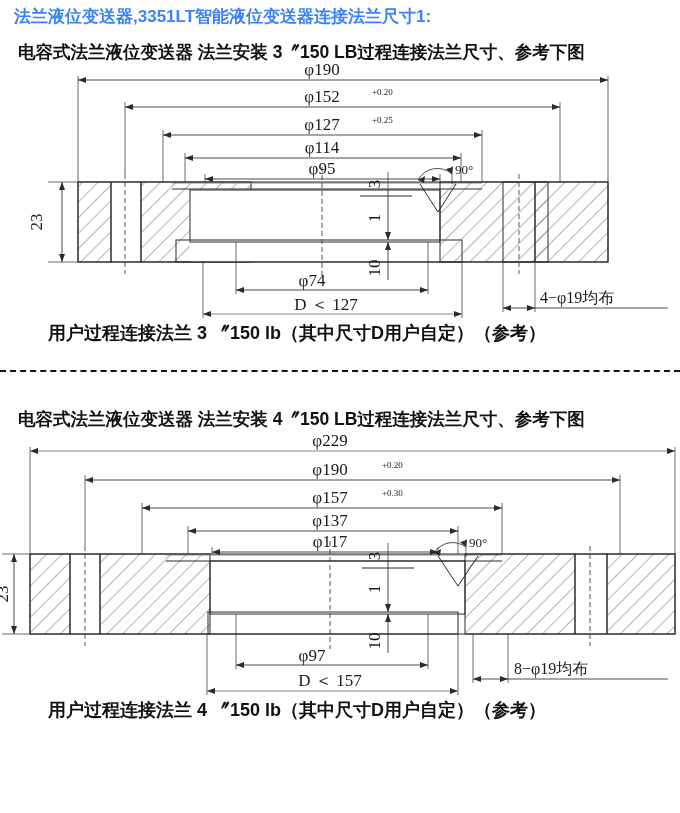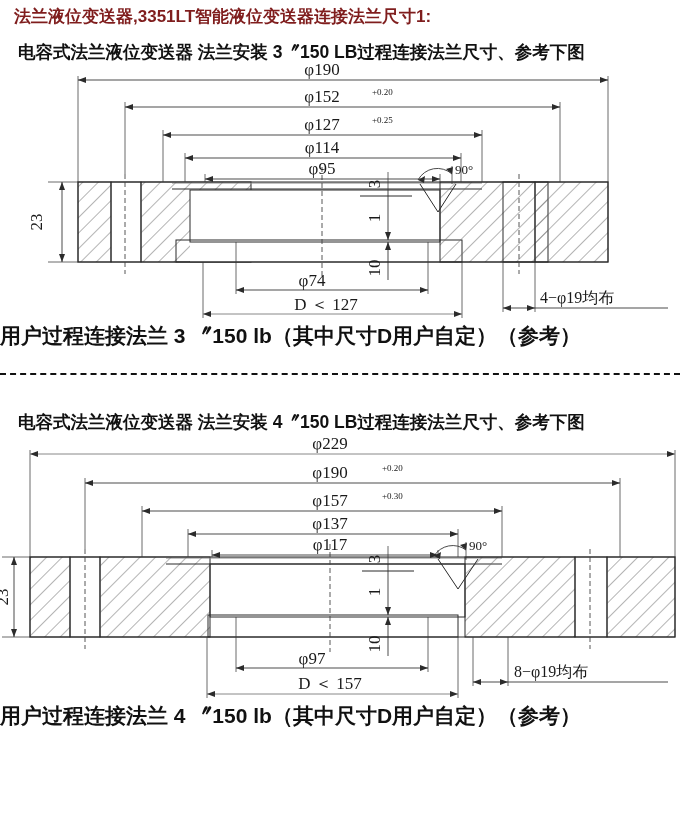--- a/index.html
+++ b/index.html
@@ -18,40 +18,41 @@
   .page {
     width: 680px;
     height: 813px;
     position: relative;
   }
   .section {
     position: relative;
     width: 680px;
   }
   .heading-red {
-    color: #7f1d1d;
+    color: #3b82f6;
     font-weight: bold;
     font-size: 17px;
     letter-spacing: 0px;
     padding-left: 14px;
     line-height: 1.1;
     white-space: nowrap;
   }
   .subheading {
     color: #111111;
     font-weight: bold;
     font-size: 17.5px;
     padding-left: 18px;
     line-height: 1.1;
     white-space: nowrap;
   }
   .caption {
     color: #111111;
     font-weight: bold;
-    font-size: 21px;
+    font-size: 18px;
+    padding-left: 48px;
     line-height: 1.1;
     white-space: nowrap;
   }
   .divider {
     border: 0;
     border-top: 2px dashed #111111;
     margin: 0;
     width: 680px;
   }
   .drawing {

